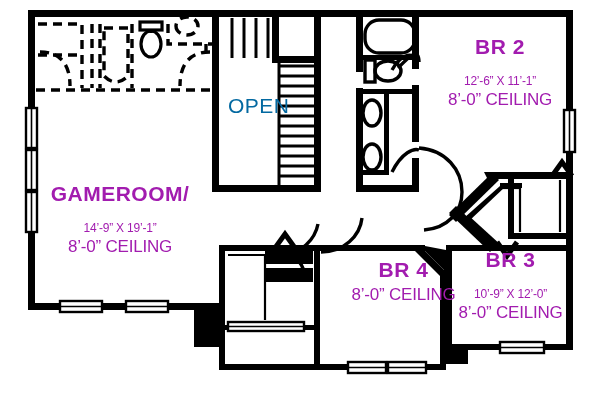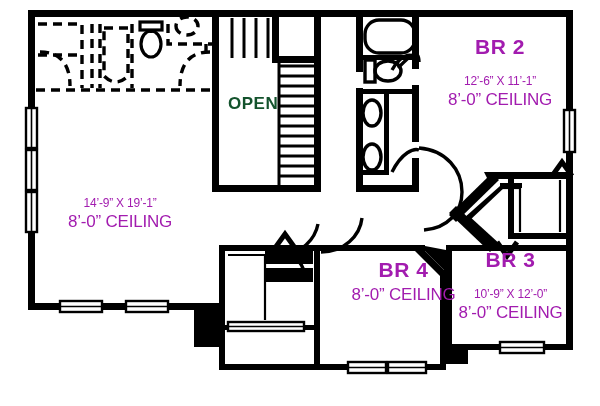--- a/index.html
+++ b/index.html
@@ -54,24 +54,24 @@
   }
   .room-ceiling {
     font-size: 17px;
     font-family: "Liberation Sans", sans-serif;
     font-weight: 500;
     letter-spacing: -0.2px;
     margin-top: 2px;
   }
   .open-label {
     position: absolute;
-    font-weight: bold;
-    font-size: 17px;
+    font-weight: normal;
+    font-size: 21px;
     letter-spacing: 0.5px;
-    color: #14532d;
+    color: #0369a1;
   }
 </style>
 </head>
 <body>
 
 <div id="plan-root">
 
   <svg id="plan-svg" viewBox="0 0 600 406">
     <rect x="0" y="0" width="600" height="406" fill="#ffffff"></rect>
 
@@ -279,20 +279,21 @@
       <g>
         <rect x="228" y="322" width="76" height="9" fill="#ffffff" stroke="#000000" stroke-width="2.4"></rect>
         <line x1="228" y1="326.5" x2="304" y2="326.5" stroke="#000000" stroke-width="1.4"></line>
       </g>
     </g>
   </svg>
 
   <div class="labels-layer">
 
     <div class="room-label" style="left: 30px; top: 182px; width: 180px;">
+      <div class="room-name">GAMEROOM/</div>
       <div class="room-dims">14’-9” X 19’-1”</div>
       <div class="room-ceiling">8’-0” CEILING</div>
     </div>
 
     <div class="open-label" style="left: 228px; top: 94px;">OPEN</div>
 
     <div class="room-label" style="left: 425px; top: 35px; width: 150px;">
       <div class="room-name">BR 2</div>
       <div class="room-dims">12’-6” X 11’-1”</div>
       <div class="room-ceiling">8’-0” CEILING</div>

